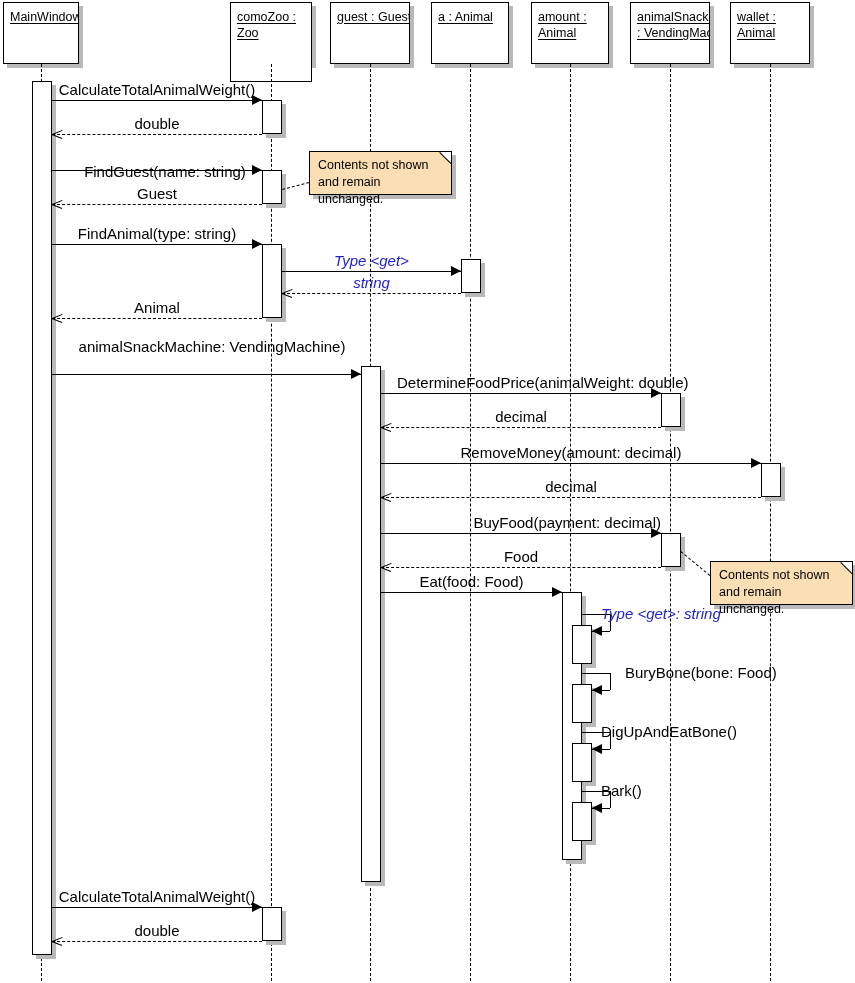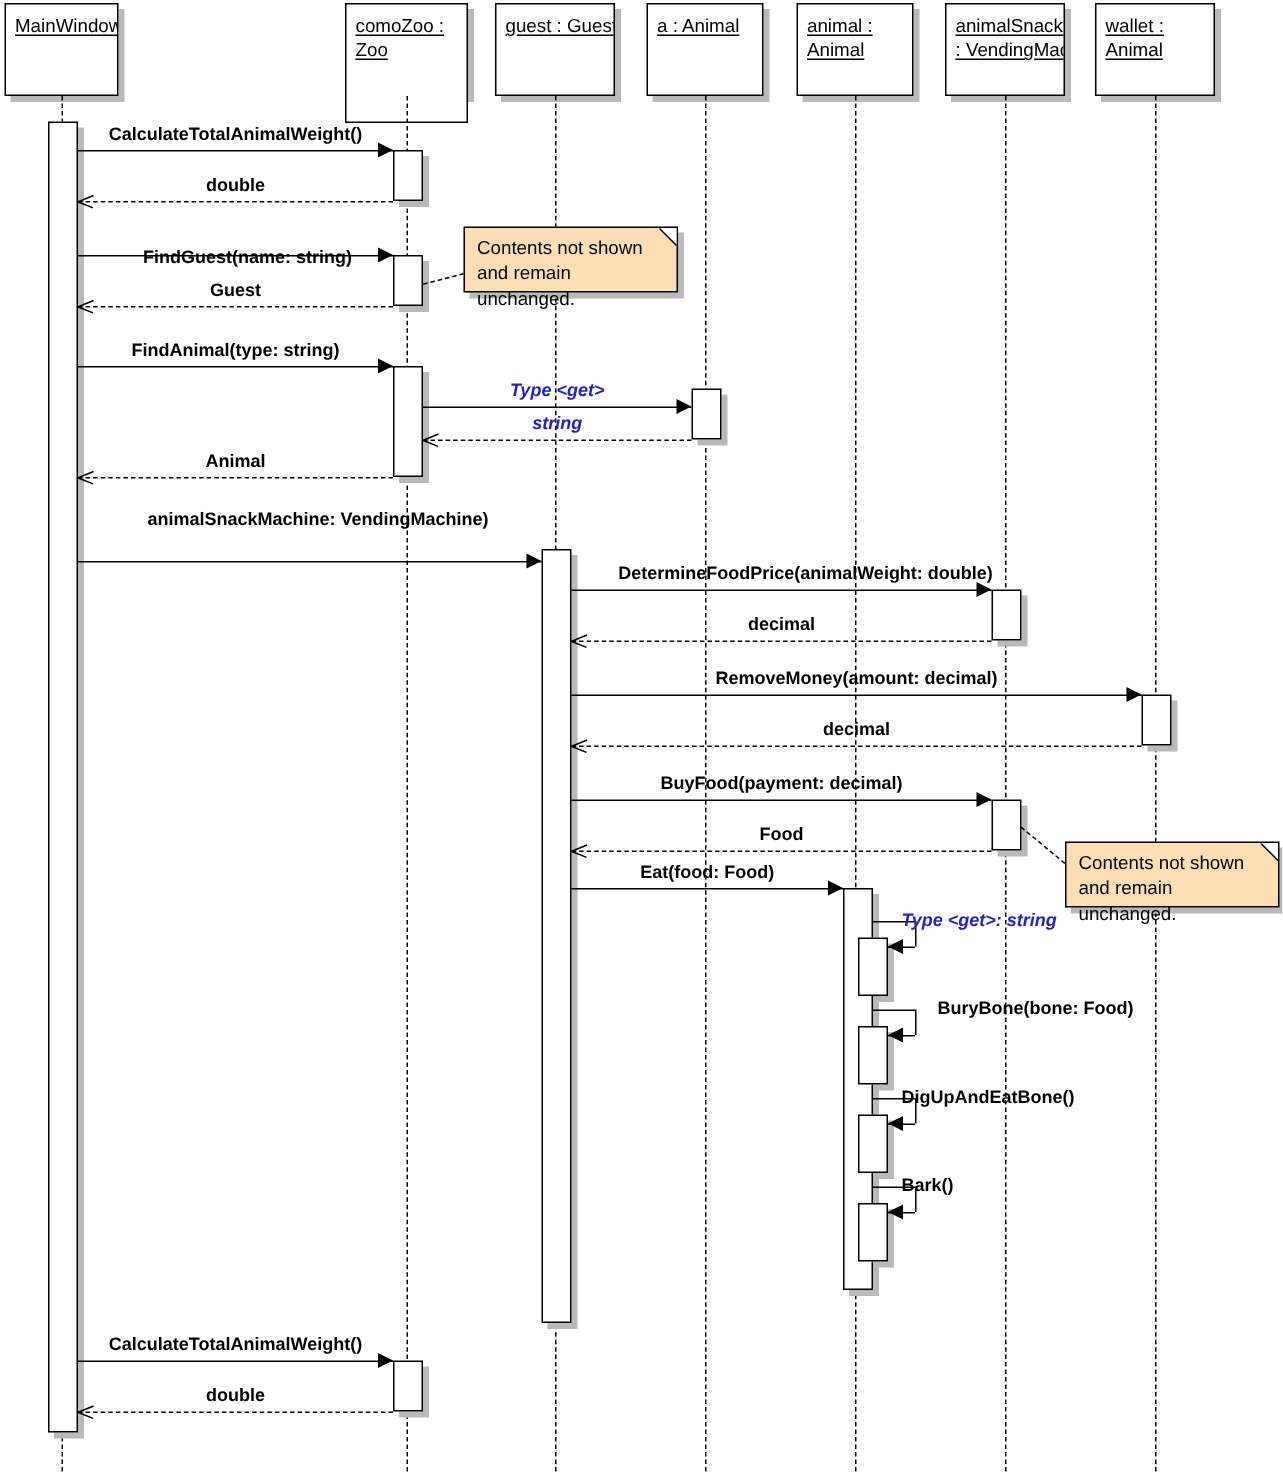--- a/index.html
+++ b/index.html
@@ -14,21 +14,21 @@
            text-decoration:underline;text-underline-offset:2px;}
   .ll-line{position:absolute;width:0;border-left:1px dashed #000;z-index:1;}
 
   
   .act{position:absolute;box-sizing:border-box;border:1px solid #000;background:#fff;z-index:4;}
   .act-shadow{position:absolute;background:#b9b9b9;z-index:3;}
 
   
   .msg-line{position:absolute;height:0;border-top:1px solid #000;z-index:5;}
   .msg-line.ret{border-top:1px dashed #000;}
-  .msg-lbl{position:absolute;font-size:12px;color:#000;line-height:15px;white-space:nowrap;z-index:6;font-weight:bold;}
+  .msg-lbl{position:absolute;font-size:15px;color:#000;line-height:15px;white-space:nowrap;z-index:6;}
   .msg-lbl.ctr{text-align:center;}
   .msg-lbl.blue{color:#2222cc;font-style:italic;}
   .vseg{position:absolute;width:0;border-left:1px solid #000;z-index:5;}
 
   
   .ah-solid{position:absolute;width:0;height:0;border-top:5px solid transparent;
             border-bottom:5px solid transparent;z-index:6;}
   .ah-solid.r{border-left:10px solid #000;}
   .ah-open{position:absolute;width:11px;height:11px;z-index:6;}
   .ah-open:before,.ah-open:after{content:"";position:absolute;left:0;top:5px;width:11px;height:0;
@@ -63,21 +63,21 @@
       <div class="head-shadow" style="left: 334px; width: 80px; height: 62px; top: 6px;"></div>
       <div class="ll-head" style="left: 330px; top: 2px; width: 80px; height: 62px;">
         <span class="ll-name">guest : Guest</span>
       </div>
       <div class="head-shadow" style="left: 435px; width: 78px; height: 62px; top: 6px;"></div>
       <div class="ll-head" style="left: 431px; top: 2px; width: 78px; height: 62px;">
         <span class="ll-name">a : Animal</span>
       </div>
       <div class="head-shadow" style="left: 535px; width: 78px; height: 62px; top: 6px;"></div>
       <div class="ll-head" style="left: 531px; top: 2px; width: 78px; height: 62px;">
-        <span class="ll-name">animal :</span>
+        <span class="ll-name">amount :</span>
         <span class="ll-name">Animal</span>
       </div>
       <div class="head-shadow" style="left: 634px; width: 80px; height: 62px; top: 6px;"></div>
       <div class="ll-head" style="left: 630px; top: 2px; width: 80px; height: 62px;">
         <span class="ll-name">animalSnackMachine</span>
         <span class="ll-name">: VendingMachine</span>
       </div>
       <div class="head-shadow" style="left: 734px; width: 80px; height: 62px; top: 6px;"></div>
       <div class="ll-head" style="left: 730px; top: 2px; width: 80px; height: 62px;">
         <span class="ll-name">wallet :</span>
@@ -186,21 +186,21 @@
       <div class="msg-lbl ctr" style="left: 381px; top: 445px; width: 380px;">
         <div>RemoveMoney(amount: decimal)</div>
       </div>
       <div class="msg-line ret" style="left: 381px; top: 497px; width: 380px;"></div>
       <div class="ah-open" style="left: 381px; top: 492px;"></div>
       <div class="msg-lbl ctr" style="left: 381px; top: 479px; width: 380px;">
         <div>decimal</div>
       </div>
       <div class="msg-line" style="left: 381px; top: 533px; width: 280px;"></div>
       <div class="ah-solid r" style="left: 651px; top: 528px;"></div>
-      <div class="msg-lbl ctr" style="left: 381px; top: 515px; width: 280px;">
+      <div class="msg-lbl ctr" style="left: 381px; top: 515px; width: 280px; text-align: right;">
         <div>BuyFood(payment: decimal)</div>
       </div>
       <div class="msg-line ret" style="left: 381px; top: 567px; width: 280px;"></div>
       <div class="ah-open" style="left: 381px; top: 562px;"></div>
       <div class="msg-lbl ctr" style="left: 381px; top: 549px; width: 280px;">
         <div>Food</div>
       </div>
       <div class="msg-line" style="left: 381px; top: 592px; width: 181px;"></div>
       <div class="ah-solid r" style="left: 552px; top: 587px;"></div>
       <div class="msg-lbl ctr" style="left: 381px; top: 574px; width: 181px;">

